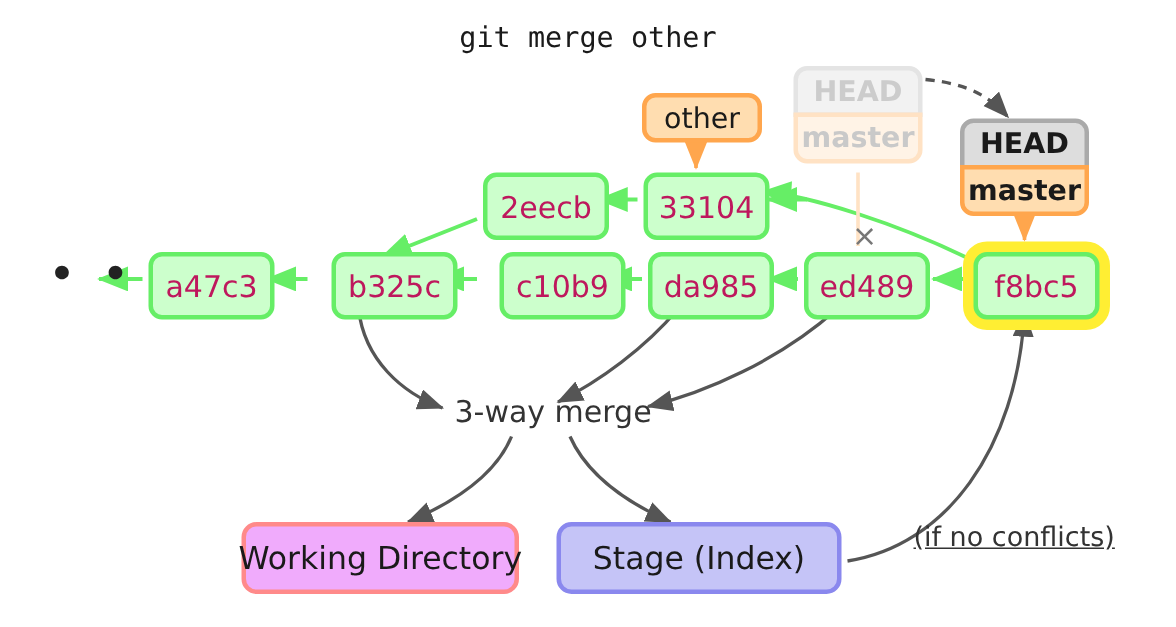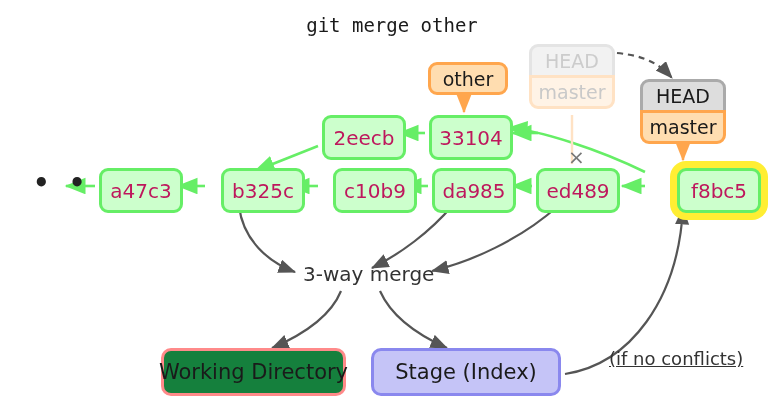--- a/index.html
+++ b/index.html
@@ -42,21 +42,20 @@
   .commit {
     background: #ccffcc;
     border-color: #66ee66;
     color: #be185d;
     font-size: 20px;
     width: 84px;
     height: 45px;
   }
   .commit.highlight {
     box-shadow: 0 0 0 7px #ffee33;
-    margin-left: 28px;
   }
   .ref-branch {
     background: #ffddb0;
     border-color: #ffa64d;
     color: #1a1a1a;
     font-size: 19px;
   }
   .ref-head {
     background: #dddddd;
     border-color: #aaaaaa;
@@ -73,21 +72,21 @@
     border-color: #e4e4e4;
     color: #cccccc;
   }
   .area-box {
     font-size: 21px;
     border-radius: 10px;
     border-width: 3px;
     border-style: solid;
   }
   .area-working {
-    background: #15803d;
+    background: #f0abfc;
     border-color: #ff8a8a;
     color: #1a1a1a;
   }
   .area-stage {
     background: #c5c4f7;
     border-color: #8a88ee;
     color: #1a1a1a;
   }
   .plain-text {
     position: absolute;
@@ -133,20 +132,21 @@
   }
   .stack {
     position: absolute;
     display: flex;
     flex-direction: column;
   }
   .stack .node {
     position: relative;
     width: 86px;
     height: 34px;
+    font-weight: bold;
   }
   .stack .ref-head {
     border-bottom-left-radius: 0;
     border-bottom-right-radius: 0;
   }
   .stack .ref-branch {
     border-top-left-radius: 0;
     border-top-right-radius: 0;
     margin-top: -3px;
   }

